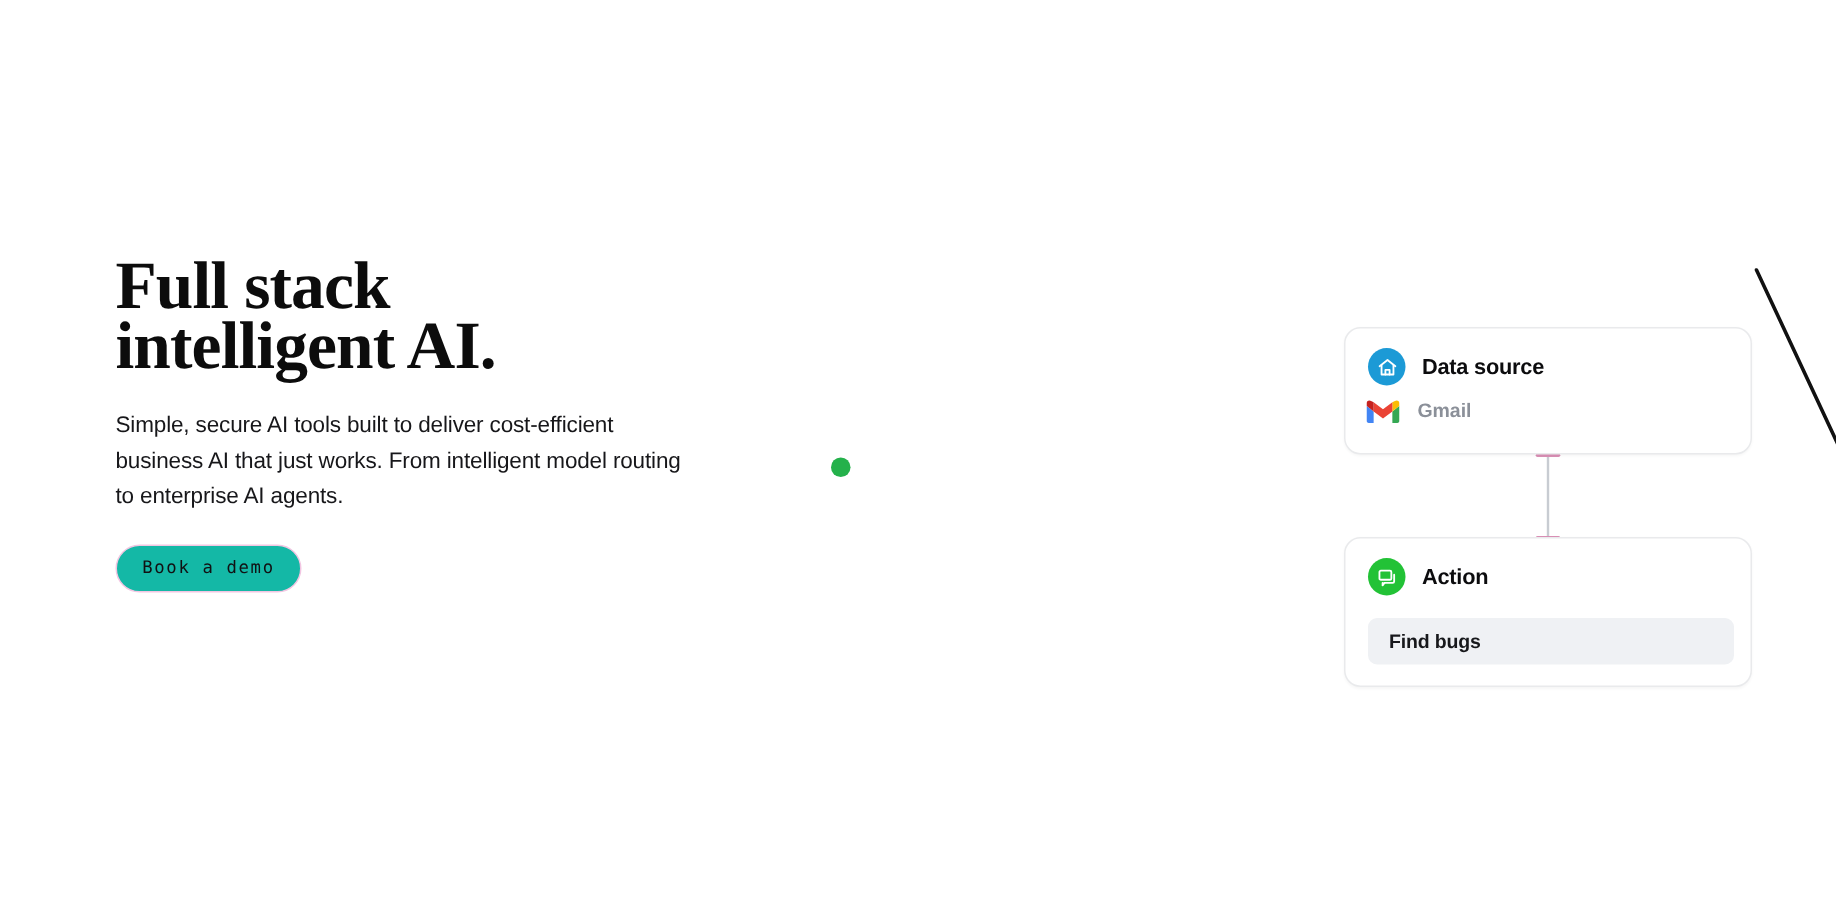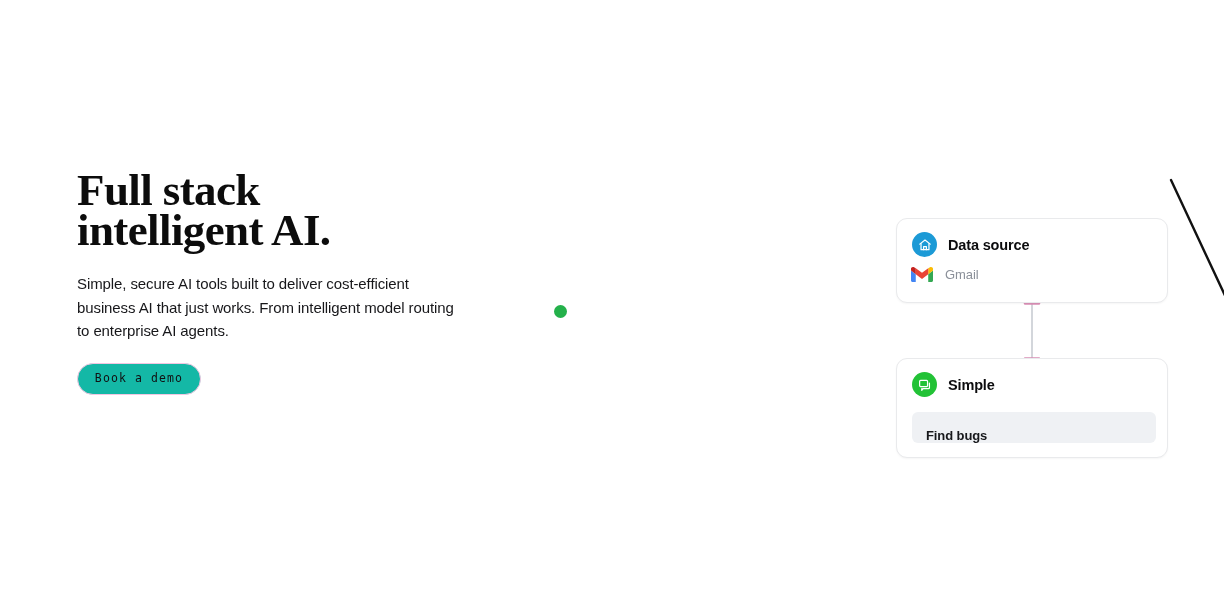--- a/index.html
+++ b/index.html
@@ -126,23 +126,24 @@
     display: flex;
     align-items: center;
     justify-content: center;
     flex: 0 0 auto;
   }
   .badge-blue { background: #1c9ad6; }
   .badge-green { background: #22c236; }
 
   .card-row {
     display: flex;
-    align-items: center;
+    align-items: flex-start;
     gap: 12px;
     padding: 9px 0 0 14px;
+    font-weight: bold;
   }
   .card-row-label {
     font-size: 13px;
     color: #8b9099;
     letter-spacing: -0.05px;
   }
   .gmail-logo {
     width: 22px;
     height: 17px;
     flex: 0 0 auto;
@@ -150,21 +151,21 @@
 
   .pill {
     position: absolute;
     left: 15px;
     top: 53px;
     width: 244px;
     height: 31px;
     background: #eff1f4;
     border-radius: 6px;
     display: flex;
-    align-items: flex-end;
+    align-items: center;
     box-sizing: border-box;
     padding-left: 14px;
   }
   .pill-label {
     font-size: 13px;
     font-weight: 700;
     color: #17181b;
     letter-spacing: -0.1px;
   }
 
@@ -227,19 +228,19 @@
 
 <div class="card card-action">
   <div class="card-head">
     <span class="badge-icon badge-green">
       <svg width="14" height="14" viewBox="0 0 24 24" fill="none" stroke="#ffffff" stroke-width="2.1" stroke-linecap="round" stroke-linejoin="round">
         <rect x="2.8" y="4.2" width="13.6" height="10.4" rx="1.6"></rect>
         <path d="M8.6 18.2h9.4a1.6 1.6 0 0 0 1.6-1.6V8.9"></path>
         <path d="M8.6 18.2 6.4 21v-2.8"></path>
       </svg>
     </span>
-    <span class="card-head-title">Simple</span>
+    <span class="card-head-title">Action</span>
   </div>
 
   <div class="pill">
     <span class="pill-label">Find bugs</span>
   </div>
 </div>
 
 </body></html>

